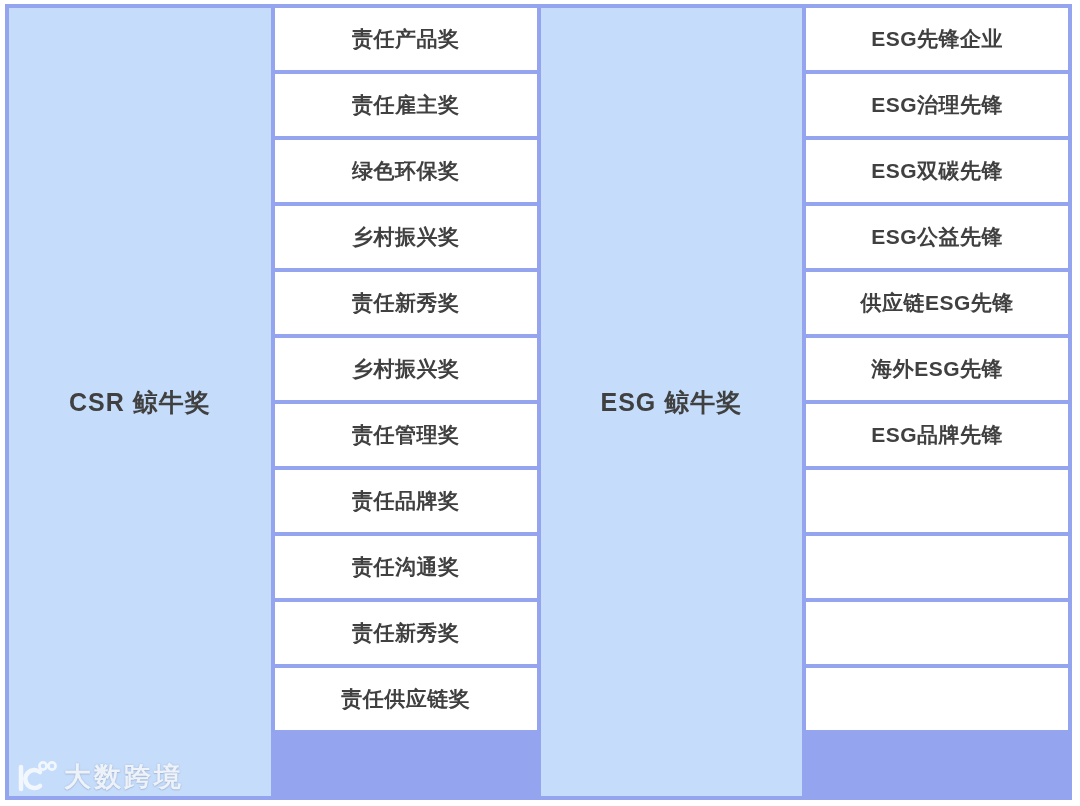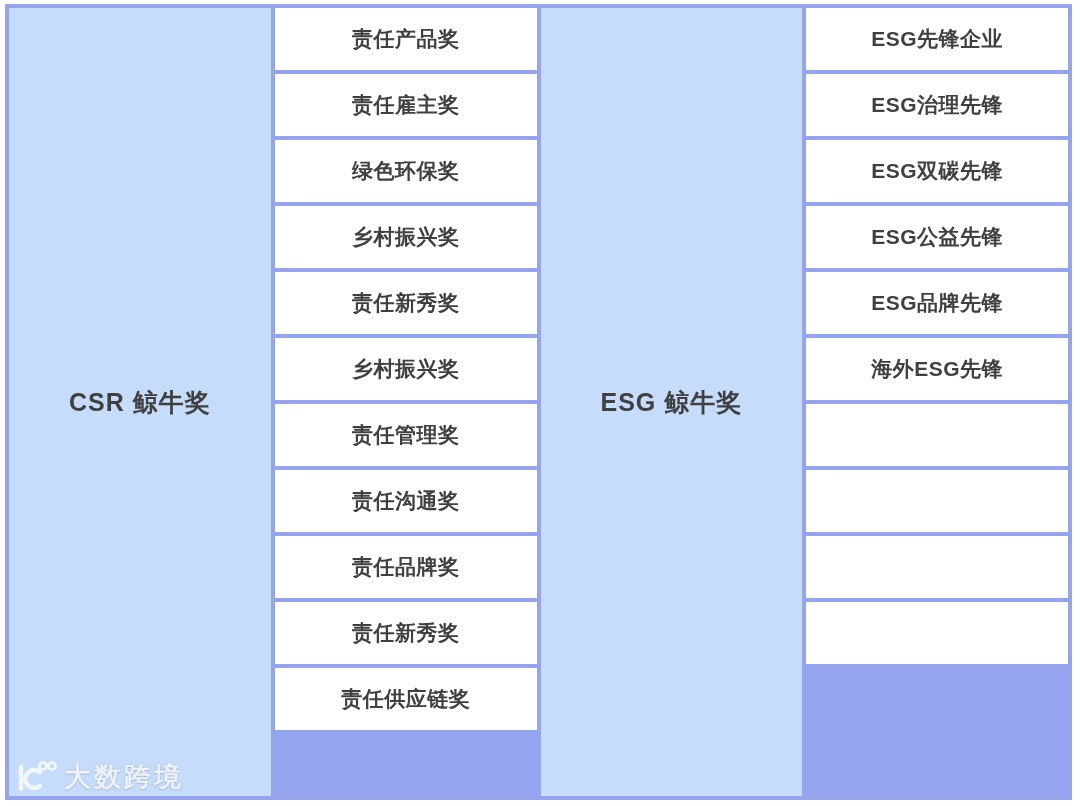--- a/index.html
+++ b/index.html
@@ -63,33 +63,34 @@
 
   <div class="cell header">CSR 鲸牛奖</div>
 
   <div class="cell">责任产品奖</div>
   <div class="cell">责任雇主奖</div>
   <div class="cell">绿色环保奖</div>
   <div class="cell">乡村振兴奖</div>
   <div class="cell">责任新秀奖</div>
   <div class="cell">乡村振兴奖</div>
   <div class="cell">责任管理奖</div>
+  <div class="cell">责任品牌奖</div>
   <div class="cell">责任沟通奖</div>
-  <div class="cell">责任品牌奖</div>
   <div class="cell">责任新秀奖</div>
   <div class="cell">责任供应链奖</div>
 
   <div class="cell header">ESG 鲸牛奖</div>
 
   <div class="cell">ESG先锋企业</div>
   <div class="cell">ESG治理先锋</div>
   <div class="cell">ESG双碳先锋</div>
   <div class="cell">ESG公益先锋</div>
+  <div class="cell">供应链ESG先锋</div>
+  <div class="cell">海外ESG先锋</div>
   <div class="cell">ESG品牌先锋</div>
-  <div class="cell">海外ESG先锋</div>
   <div class="cell empty"></div>
   <div class="cell empty"></div>
   <div class="cell empty"></div>
   <div class="cell empty"></div>
 
 </div>
 
 <div class="watermark">
   <span style="display:inline-flex;">
     <svg width="46" height="38" viewBox="0 0 46 38" xmlns="http://www.w3.org/2000/svg">

